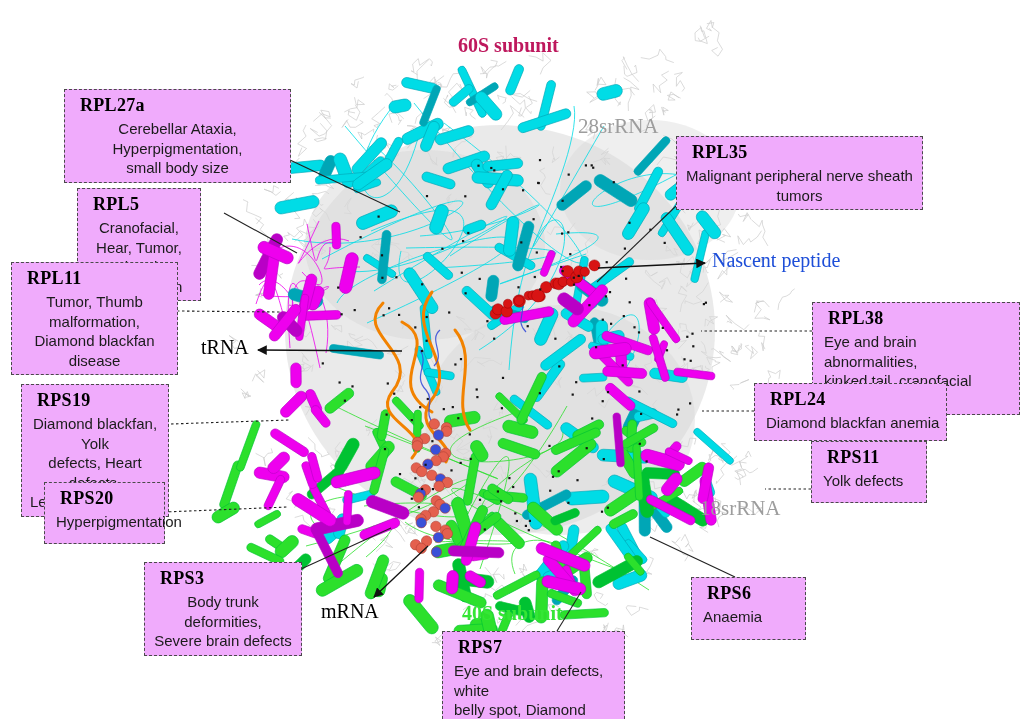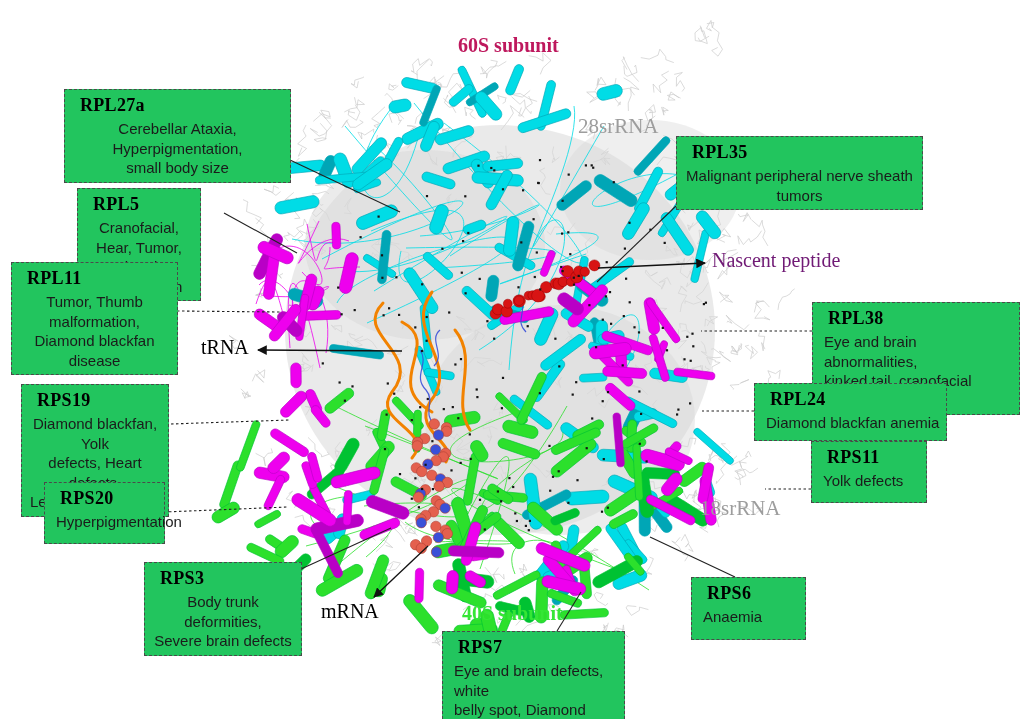--- a/index.html
+++ b/index.html
@@ -1,30 +1,30 @@
 <!DOCTYPE html>
 <html><head>
 <meta charset="utf-8">
 <style>
   html,body{margin:0;padding:0;background:#fff;}
   #canvas{position:relative;width:1024px;height:719px;background:#fff;overflow:hidden;
           font-family:"Liberation Serif",serif;}
   #art{position:absolute;left:0;top:0;z-index:1;}
-  .box{position:absolute;background:#22c55e;border:1.5px dashed #4a4a4a;box-sizing:border-box;
+  .box{position:absolute;background:#f0abfc;border:1.5px dashed #4a4a4a;box-sizing:border-box;
        padding:5px 5px 4px 5px;z-index:6;}
   .box-title{font-family:"Liberation Serif",serif;font-weight:bold;font-size:18px;color:#000;
              margin:0 0 3px 10px;letter-spacing:.3px;}
   .box-desc{font-family:Liberation Sans, sans-serif;font-size:15px;line-height:1.3;color:#1b1b1b;
             text-align:center;white-space:pre-line;}
   .box.align-left .box-desc{text-align:left;margin-left:6px;}
   .flabel{position:absolute;z-index:5;font-family:"Liberation Serif",serif;}
   .lbl-60s{color:#be185d;font-weight:bold;font-size:20px;}
   .lbl-40s{color:#35e635;font-weight:bold;font-size:20px;}
   .lbl-rrna{color:#9d9d9d;font-size:21px;}
-  .lbl-nascent{color:#701a75;font-size:20px;}
+  .lbl-nascent{color:#1d4ed8;font-size:20px;}
   .lbl-black{color:#000;font-size:20px;}
 </style>
 </head>
 <body>
 
 <div id="canvas">
 
   <svg id="art" width="1024" height="719" viewBox="0 0 1024 719">
     <defs>
       <marker id="ah" viewBox="0 0 10 10" refX="9" refY="5" markerWidth="7.5" markerHeight="7.5" orient="auto">

